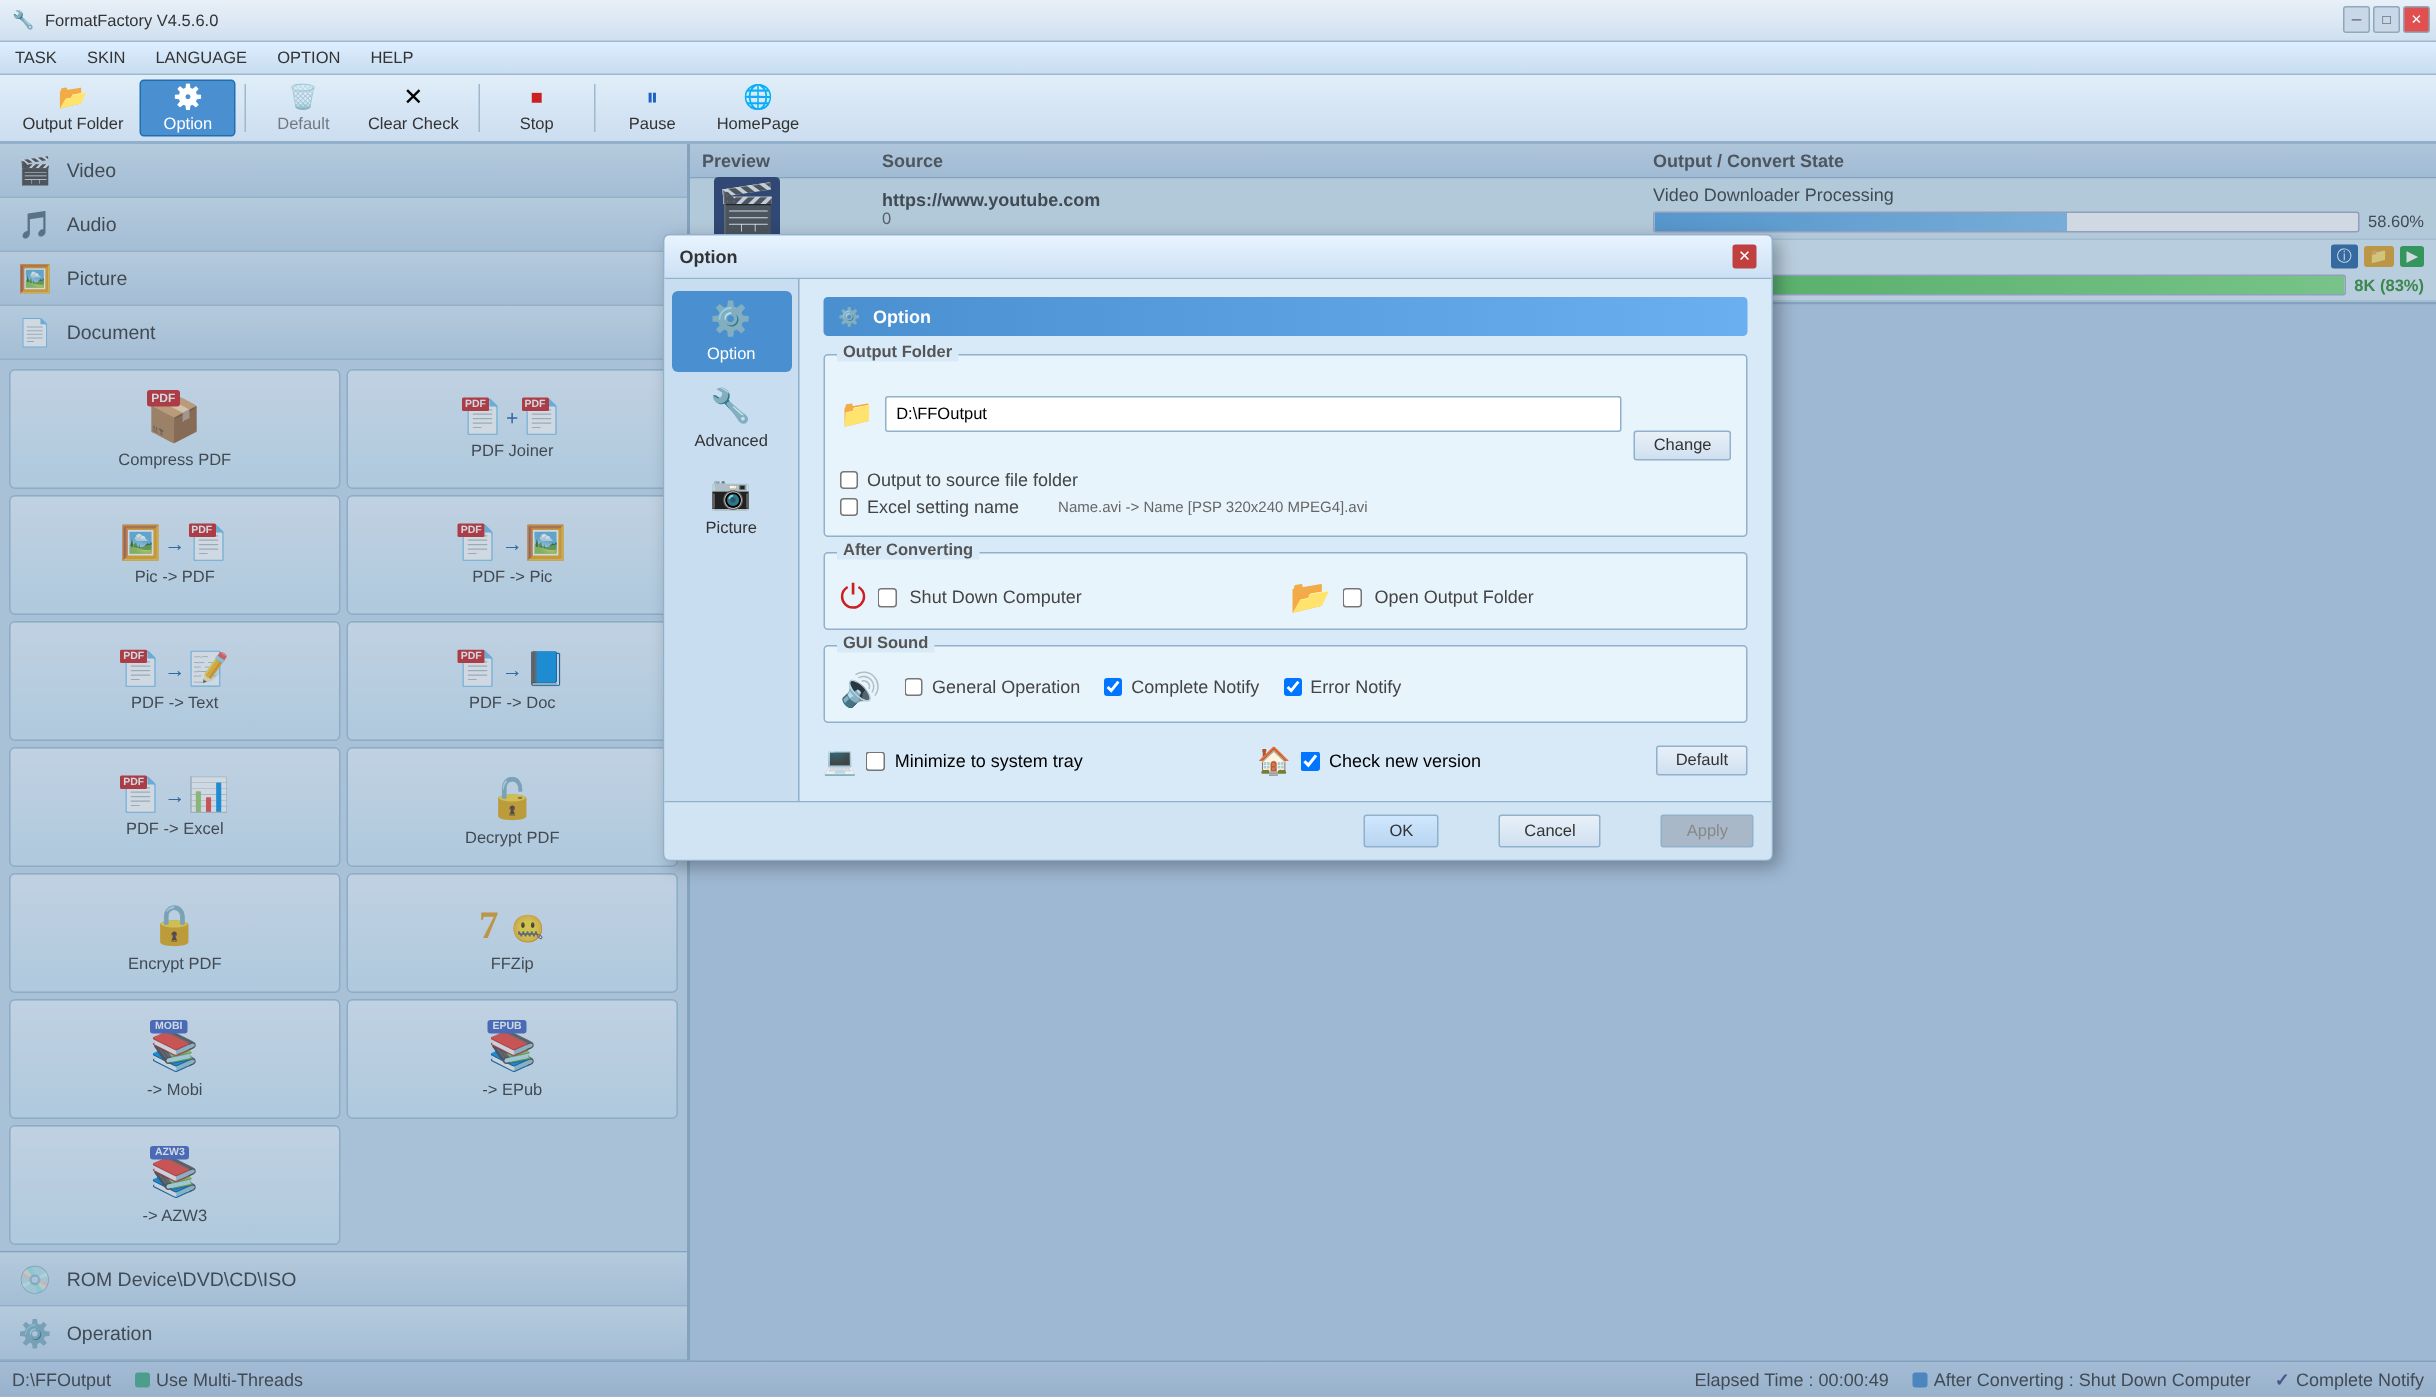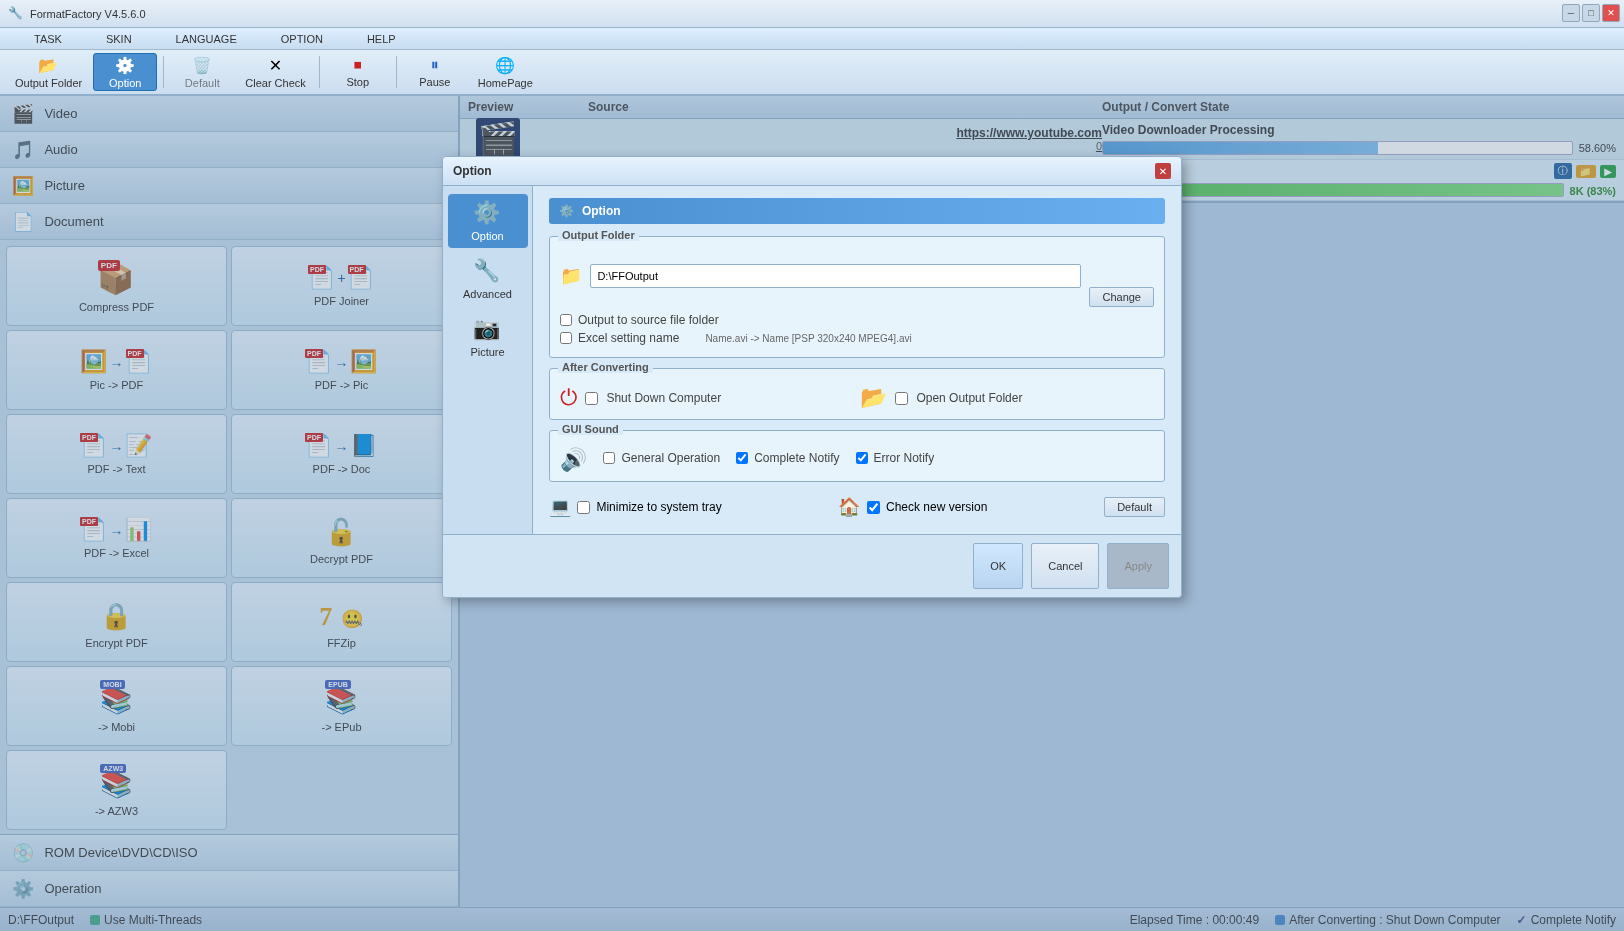--- a/index.html
+++ b/index.html
@@ -23,21 +23,21 @@
     
     .menu-bar {
       background: linear-gradient(to bottom, #ddeeff, #c8ddf0);
       height: 22px;
       display: flex;
       align-items: center;
       padding: 0 6px;
       border-bottom: 1px solid #a0b8cc;
       gap: 12px;
     }
-    .menu-item { font-size: 11px; color: #333; cursor: pointer; padding: 2px 4px; margin-left: 24px; }
+    .menu-item { font-size: 11px; color: #333; cursor: pointer; padding: 2px 4px; }
 
     
     .toolbar {
       background: linear-gradient(to bottom, #e0eef8, #ccddf0);
       height: 46px;
       display: flex;
       align-items: center;
       padding: 0 8px;
       gap: 4px;
       border-bottom: 2px solid #90b0cc;
@@ -141,21 +141,21 @@
       display: grid;
       grid-template-columns: 120px 1fr 1fr;
       align-items: center;
       border-bottom: 1px solid #c0d4e8;
       padding: 2px 8px;
       background: #ddeef8;
       min-height: 40px;
     }
     .file-row:nth-child(even) { background: #d4e8f4; }
     .file-preview { width: 60px; height: 36px; display: flex; align-items: center; justify-content: center; }
-    .file-source { font-size: 12px; color: #333; text-align: right; text-decoration: underline; }
+    .file-source { font-size: 12px; color: #333; text-align: left; }
     .file-output { font-size: 12px; color: #333; display: flex; align-items: center; gap: 4px; }
     .progress-bar-wrap { background: #fff; border: 1px solid #aac; height: 14px; flex: 1; border-radius: 2px; overflow: hidden; }
     .progress-bar-fill { height: 100%; background: linear-gradient(to right, #50a0e0, #80c0f0); }
     .completed-bar { background: linear-gradient(to right, #50c050, #80e080); width: 100%; }
 
     
     .dialog-overlay {
       position: absolute;
       top: 96px;
       left: 0;
@@ -302,27 +302,28 @@
     .dialog-footer {
       display: flex;
       justify-content: flex-end;
       gap: 8px;
       padding: 8px 12px;
       border-top: 1px solid #90b0cc;
       background: #d0e4f4;
       border-radius: 0 0 4px 4px;
     }
     .footer-btn {
-      padding: 16px 16px;
+      padding: 4px 16px;
       background: linear-gradient(to bottom, #e8f0f8, #d0e0f0);
       border: 1px solid #90b0cc;
       border-radius: 2px;
       cursor: pointer;
       font-size: 11px;
       color: #333;
+      margin-left: 32px;
     }
     .footer-btn.ok { background: linear-gradient(to bottom, #d0e8ff, #b8d4f0); }
     .footer-btn.apply { background: #a8b8c8; color: #888; }
     .default-btn {
       padding: 3px 12px;
       background: linear-gradient(to bottom, #e8f0f8, #d0e0f0);
       border: 1px solid #90b0cc;
       border-radius: 2px;
       cursor: pointer;
       font-size: 11px;
@@ -562,21 +563,21 @@
 
       <div class="file-row">
         <div class="file-preview">
           <span style="font-size:32px;display:inline-block;background:#1a3060;border-radius:3px;padding:2px;">🎬</span>
         </div>
         <div class="file-source">
           <div style="font-weight:bold;">https://www.youtube.com</div>
           <div style="font-size:11px;color:#555;">0</div>
         </div>
         <div class="file-output" style="flex-direction:column;align-items:flex-start;gap:4px;">
-          <div style="font-weight:bold;">Video Downloader Processing</div>
+          <div style="font-weight:normal;">Video Downloader Processing</div>
           <div style="display:flex;align-items:center;width:100%;gap:6px;">
             <div class="progress-bar-wrap" style="flex:1;">
               <div class="progress-bar-fill" style="width:58.6%;"></div>
             </div>
             <span style="font-size:11px;">58.60%</span>
           </div>
         </div>
       </div>
 
       <div class="file-row">

